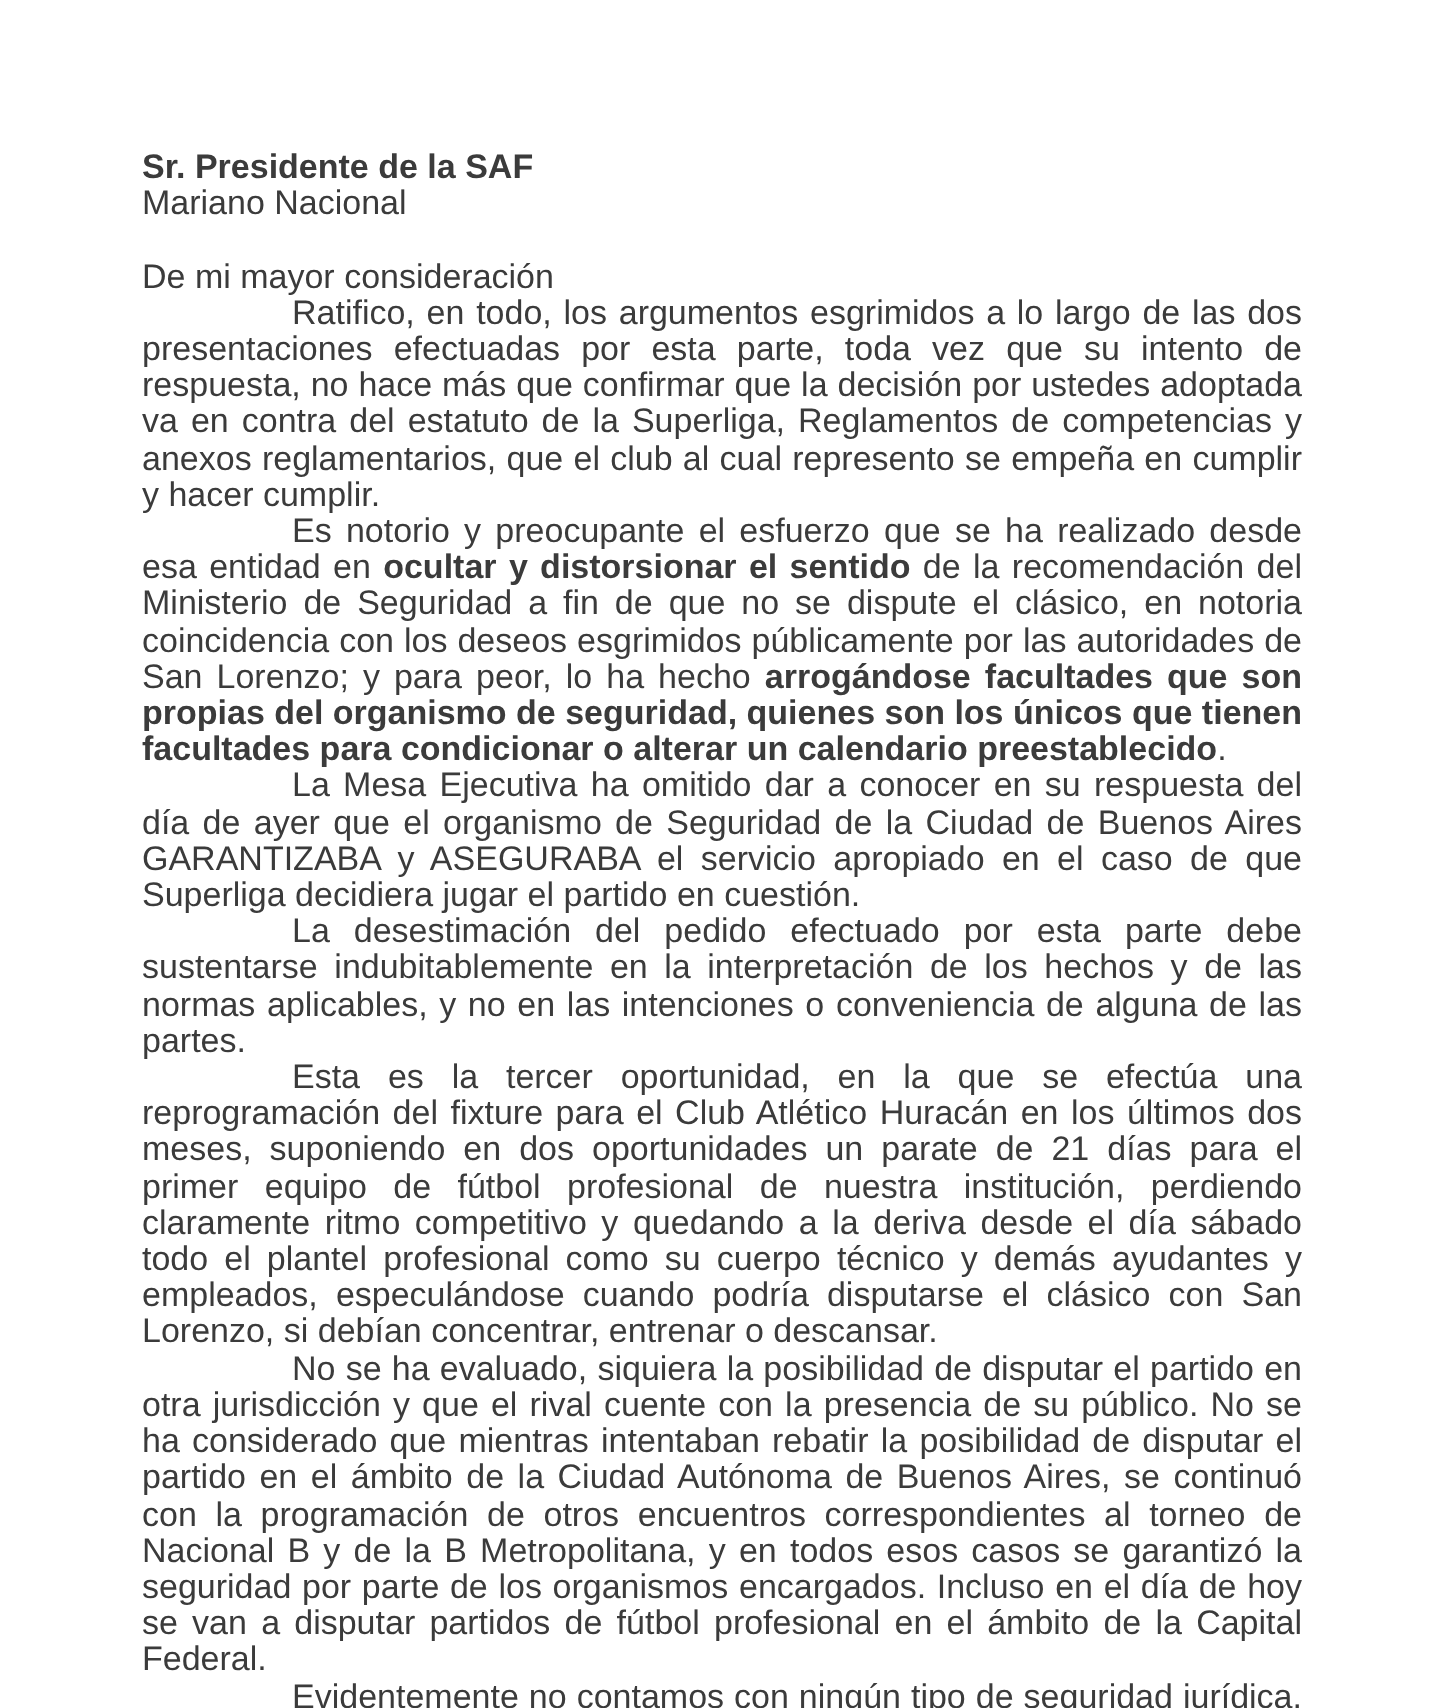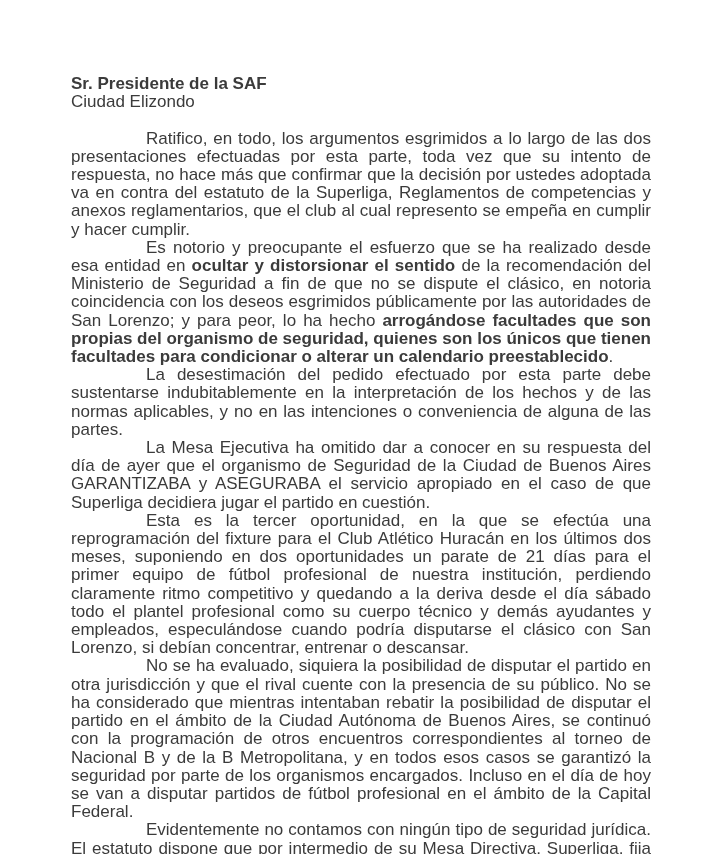--- a/index.html
+++ b/index.html
@@ -38,24 +38,25 @@
   .blank-line {
     height: 18.2px;
   }
   b { font-weight: bold; }
 </style>
 </head>
 <body style="background: rgb(255, 255, 255);">
 
 <div class="page" style="color: rgb(59, 59, 59); background: rgb(255, 255, 255);">
   <p class="para bold no-justify">Sr. Presidente de la SAF</p>
-  <p class="para no-justify">Ciudad Elizondo</p>
+  <p class="para no-justify">Mariano Nacional</p>
   <div class="blank-line"></div>
+  <p class="para no-justify">De mi mayor consideración</p>
   <div>
       <p class="para indent"><span>Ratifico, en todo, los argumentos esgrimidos a lo largo de las dos presentaciones efectuadas por esta parte, toda vez que su intento de respuesta, no hace más que confirmar que la decisión por ustedes adoptada va en contra del estatuto de la Superliga, Reglamentos de competencias y anexos reglamentarios, que el club al cual represento se empeña en cumplir y hacer cumplir.</span></p>
       <p class="para indent"><span>Es notorio y preocupante el esfuerzo que se ha realizado desde esa entidad en </span><b>ocultar y distorsionar el sentido</b><span> de la recomendación del Ministerio de Seguridad a fin de que no se dispute el clásico, en notoria coincidencia con los deseos esgrimidos públicamente por las autoridades de San Lorenzo;  y para peor, lo ha hecho </span><b>arrogándose facultades que son propias del organismo de seguridad, quienes son los únicos que tienen facultades para condicionar o alterar un calendario preestablecido</b><span>.</span></p>
+      <p class="para indent"><span>La Mesa Ejecutiva ha omitido dar a conocer en su respuesta del día de ayer que el organismo de Seguridad de la Ciudad de Buenos Aires GARANTIZABA y ASEGURABA el servicio apropiado en el caso de que Superliga decidiera jugar el partido en cuestión.</span></p>
       <p class="para indent"><span>La desestimación del pedido efectuado por esta parte debe sustentarse indubitablemente en la interpretación de los hechos y de las normas aplicables, y no en las intenciones o conveniencia de alguna de las partes.</span></p>
-      <p class="para indent"><span>La Mesa Ejecutiva ha omitido dar a conocer en su respuesta del día de ayer que el organismo de Seguridad de la Ciudad de Buenos Aires GARANTIZABA y ASEGURABA el servicio apropiado en el caso de que Superliga decidiera jugar el partido en cuestión.</span></p>
       <p class="para indent"><span>Esta es la tercer oportunidad, en la que se efectúa una reprogramación del fixture para el Club Atlético Huracán en los últimos dos meses, suponiendo en dos oportunidades un parate de 21 días para el primer equipo de fútbol profesional de nuestra institución, perdiendo claramente ritmo competitivo y quedando a la deriva desde el día sábado todo el plantel profesional como su cuerpo técnico y demás ayudantes y empleados, especulándose cuando podría disputarse el clásico con San Lorenzo, si debían concentrar, entrenar o descansar.</span></p>
       <p class="para indent"><span>No se ha evaluado, siquiera la posibilidad de disputar el partido en otra jurisdicción y que el rival cuente con la presencia de su público. No se ha considerado que mientras intentaban rebatir la posibilidad de disputar el partido en el ámbito de la Ciudad Autónoma de Buenos Aires, se continuó con la programación de otros encuentros correspondientes al torneo de Nacional B y de la B Metropolitana, y en todos esos casos se garantizó la seguridad por parte de los organismos encargados. Incluso en el día de hoy se van a disputar partidos de fútbol profesional en el ámbito de la Capital Federal.</span></p>
       <p class="para indent"><span>Evidentemente no contamos con ningún tipo de seguridad jurídica. El estatuto dispone que por intermedio de su Mesa Directiva, Superliga, fija fecha y horario de cada partido conforme el calendario aprobado por el Comité Ejecutivo, respetando la normativa vigente. El Ministerio de Seguridad de la jurisdicción que corresponda es el encargado de garantizar las medidas necesarias, y así lo hizo saber</span></p>
     </div>
 </div>
 
 </body></html>

